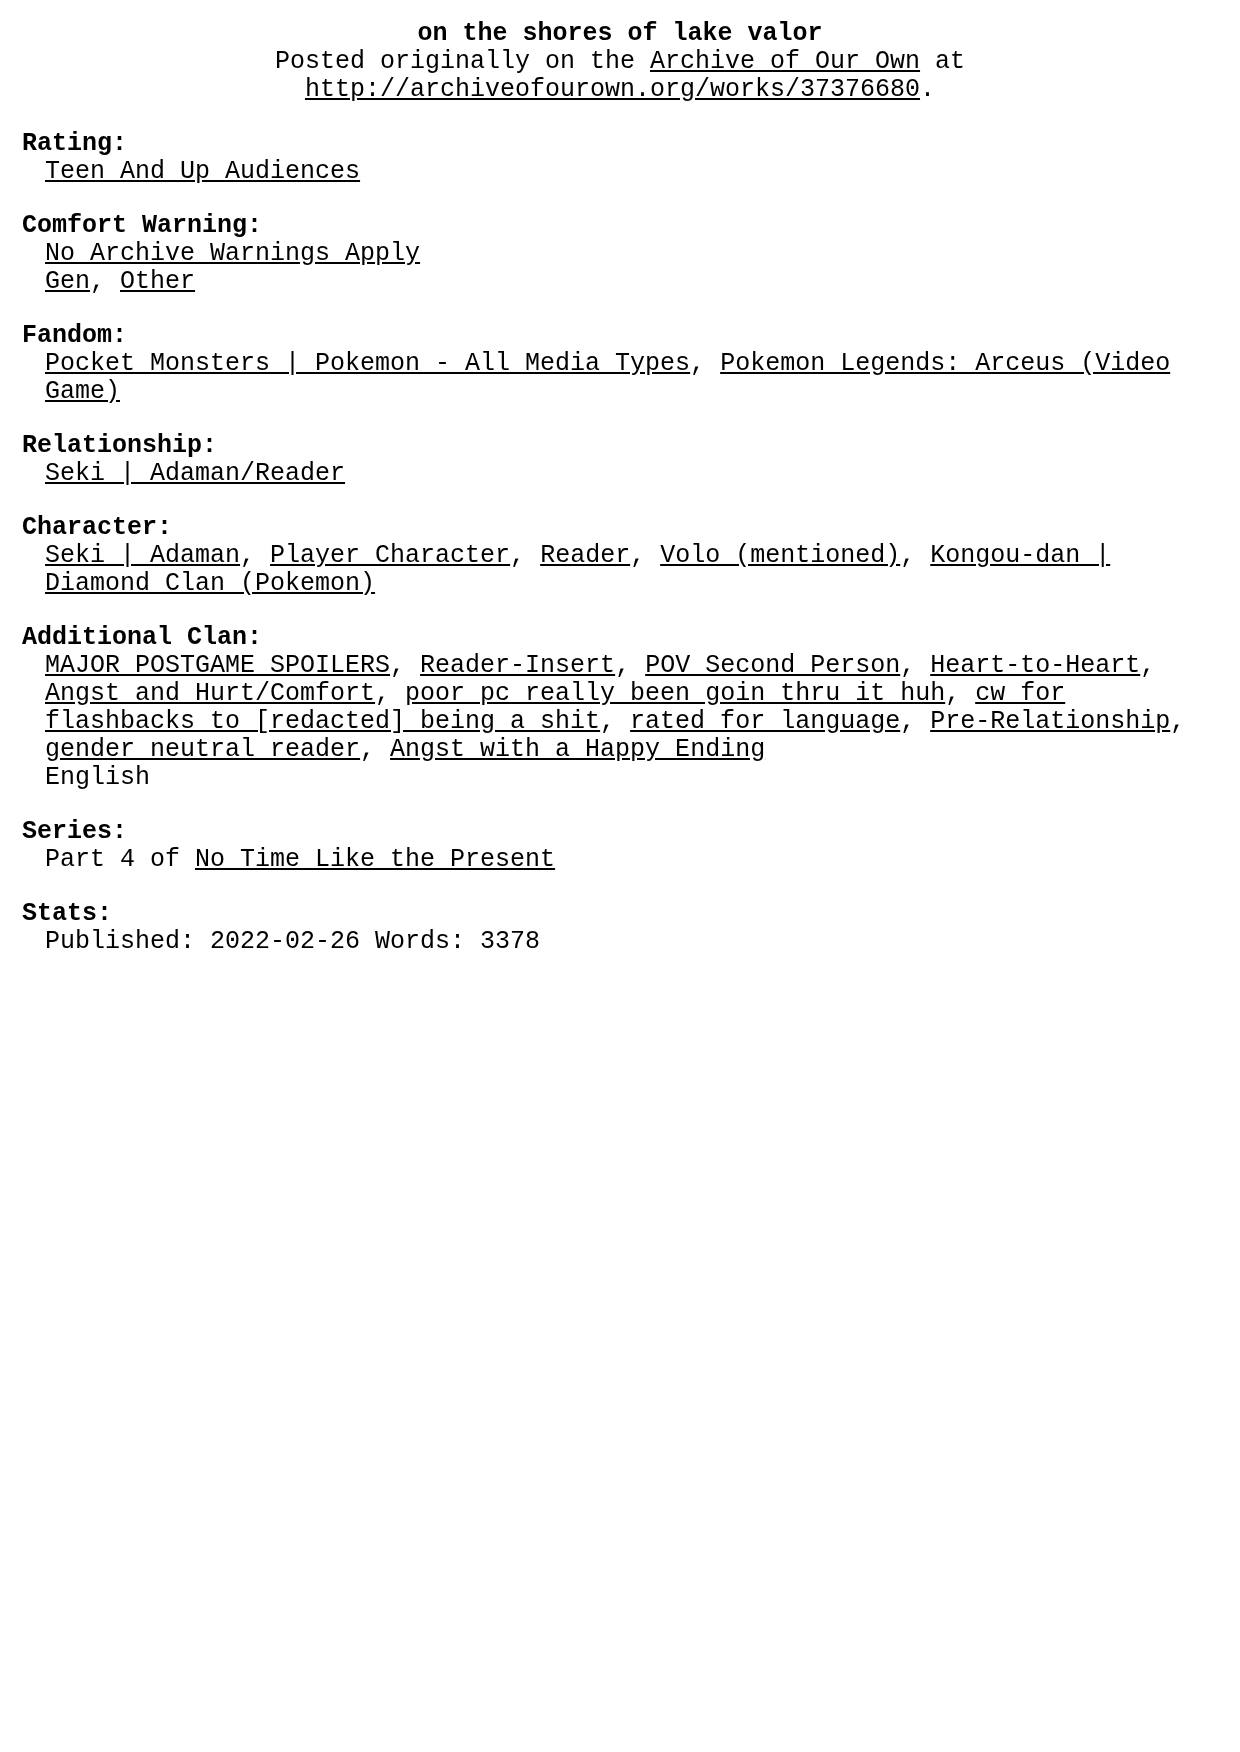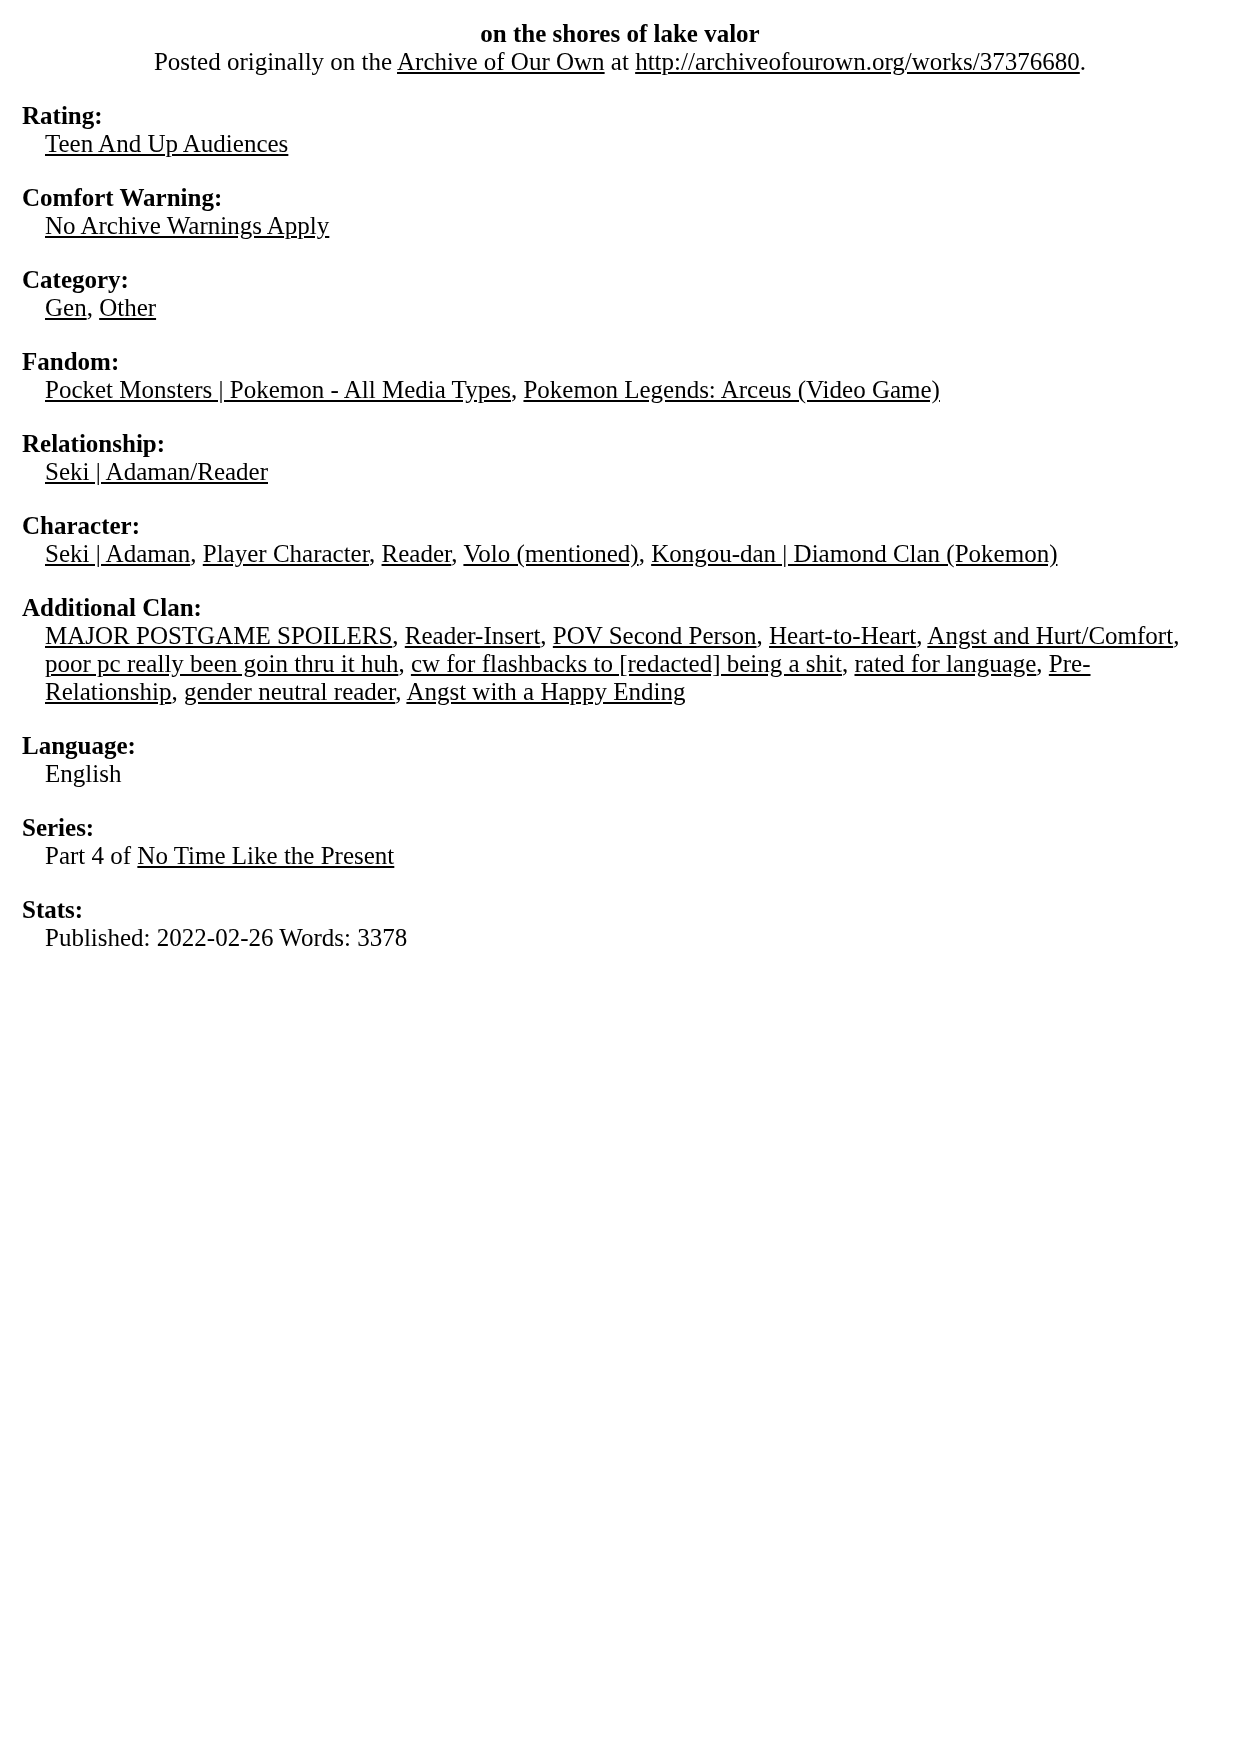--- a/index.html
+++ b/index.html
@@ -5,21 +5,21 @@
   html, body {
     margin: 0;
     padding: 0;
     background: #ffffff;
   }
   .page {
     width: 1240px;
     height: 1752px;
     box-sizing: border-box;
     padding: 19px 10px 0 10px;
-    font-family: Liberation Serif, serif;
+    font-family: Liberation Mono, monospace;
     font-size: 25px;
     line-height: 28px;
     color: #000000;
     overflow: hidden;
   }
   .title {
     margin: 0;
     font-size: 25px;
     line-height: 29px;
     font-weight: bold;
@@ -55,30 +55,28 @@
 
   <p class="posted">
     <span>Posted originally on the </span><a class="link">Archive of Our Own</a><span> at </span><a class="link">http://archiveofourown.org/works/37376680</a><span>.</span>
   </p>
 
   <dl class="meta">
       <dt>Rating:</dt>
       <dd><a class="link">Teen And Up Audiences</a></dd>
       <dt>Comfort Warning:</dt>
       <dd><a class="link">No Archive Warnings Apply</a></dd>
-      <dt>Category:</dt>
       <dd><a class="link">Gen</a>, <a class="link">Other</a></dd>
       <dt>Fandom:</dt>
       <dd><a class="link">Pocket Monsters | Pokemon - All Media Types</a>, <a class="link">Pokemon Legends: Arceus (Video Game)</a></dd>
       <dt>Relationship:</dt>
       <dd><a class="link">Seki | Adaman/Reader</a></dd>
       <dt>Character:</dt>
       <dd><a class="link">Seki | Adaman</a>, <a class="link">Player Character</a>, <a class="link">Reader</a>, <a class="link">Volo (mentioned)</a>, <a class="link">Kongou-dan | Diamond Clan (Pokemon)</a></dd>
       <dt>Additional Clan:</dt>
       <dd><a class="link">MAJOR POSTGAME SPOILERS</a>, <a class="link">Reader-Insert</a>, <a class="link">POV Second Person</a>, <a class="link">Heart-to-Heart</a>, <a class="link">Angst and Hurt/Comfort</a>, <a class="link">poor pc really been goin thru it huh</a>, <a class="link">cw for flashbacks to [redacted] being a shit</a>, <a class="link">rated for language</a>, <a class="link">Pre-Relationship</a>, <a class="link">gender neutral reader</a>, <a class="link">Angst with a Happy Ending</a></dd>
-      <dt>Language:</dt>
       <dd><span>English</span></dd>
       <dt>Series:</dt>
       <dd><span>Part 4 of </span><a class="link">No Time Like the Present</a></dd>
       <dt>Stats:</dt>
       <dd><span>Published: 2022-02-26</span> <span>Words: 3378</span></dd>
     </dl>
 </div>
 
 </body></html>

